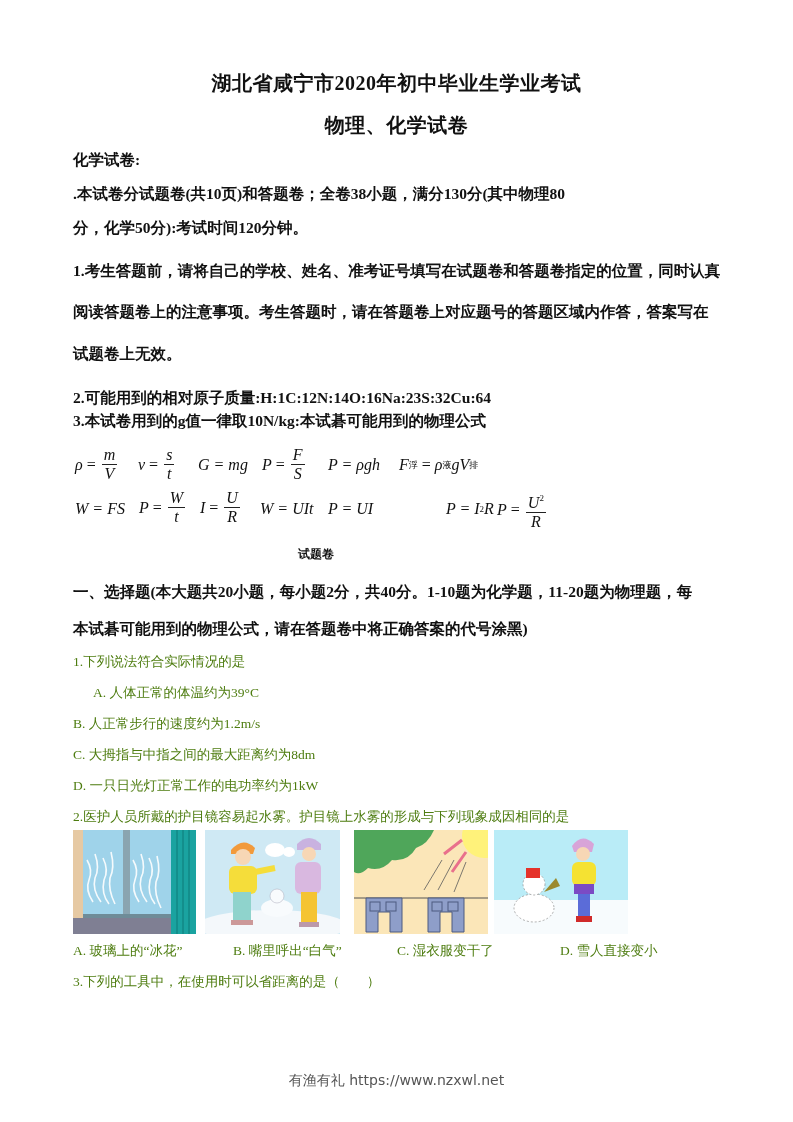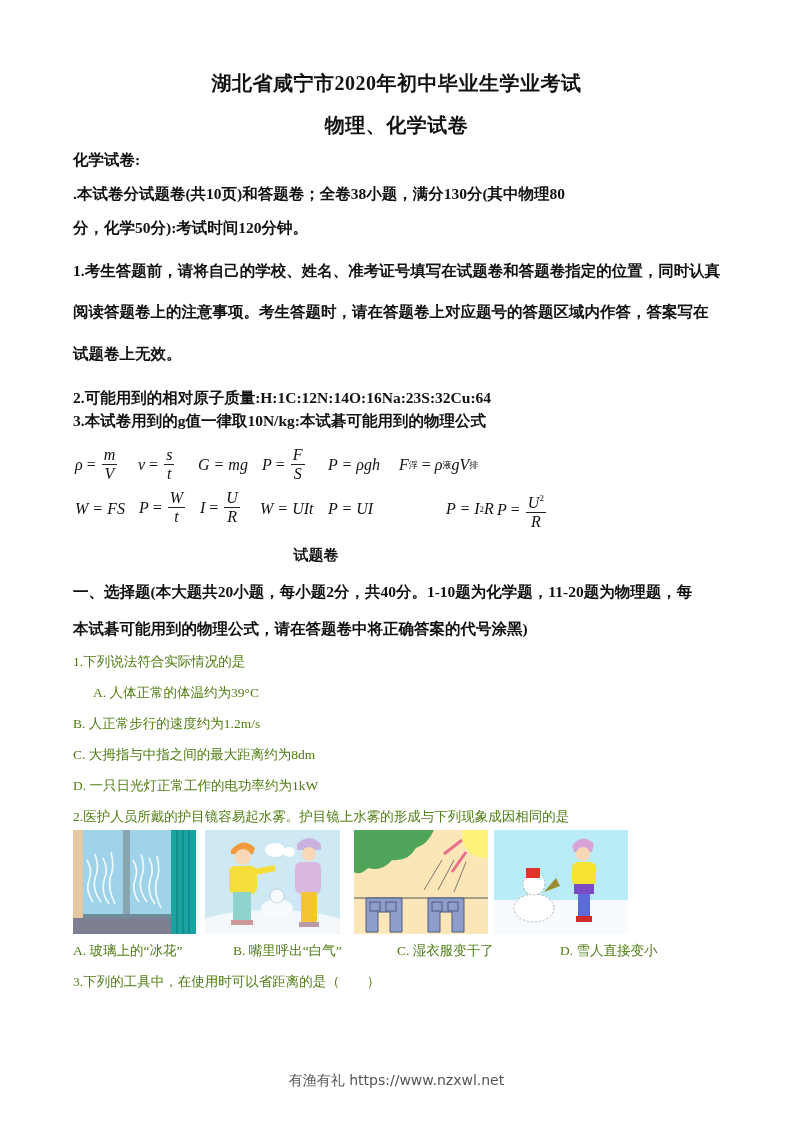--- a/index.html
+++ b/index.html
@@ -97,21 +97,21 @@
 </div>
 <div class="abs formula" style="top:489px; left:497px;">
   <span>P</span>
     <span class="eq">=</span>
   <span class="frac">
       <span class="num"><span>U</span><span class="sup">2</span></span>
       <span class="den">R</span>
     </span>
 </div>
 
-<div class="abs" style="top:546px; left:0; width:632px; text-align:center; font-size:15px; font-weight:bold;">试题卷</div>
+<div class="abs" style="top:546px; left:0; width:632px; text-align:center; font-size:12px; font-weight:bold;">试题卷</div>
 <div class="abs para" style="top:582px;">一、选择题(本大题共20小题，每小题2分，共40分。1-10题为化学题，11-20题为物理题，每</div>
 <div class="abs para" style="top:619px;">本试碁可能用到的物理公式，请在答题卷中将正确答案的代号涂黑)</div>
 
 <div class="abs norm" style="top:653px;">1.下列说法符合实际情况的是</div>
 <div class="abs norm" style="top:684px;margin-left:20px;">A.  人体正常的体温约为39°C</div>
 <div class="abs norm" style="top:715px;">B.  人正常步行的速度约为1.2m/s</div>
 <div class="abs norm" style="top:746px;">C.  大拇指与中指之间的最大距离约为8dm</div>
 <div class="abs norm" style="top:777px;">D.  一只日光灯正常工作的电功率约为1kW</div>
 
 <div class="abs norm" style="top:808px;">2.医护人员所戴的护目镜容易起水雾。护目镜上水雾的形成与下列现象成因相同的是</div>

